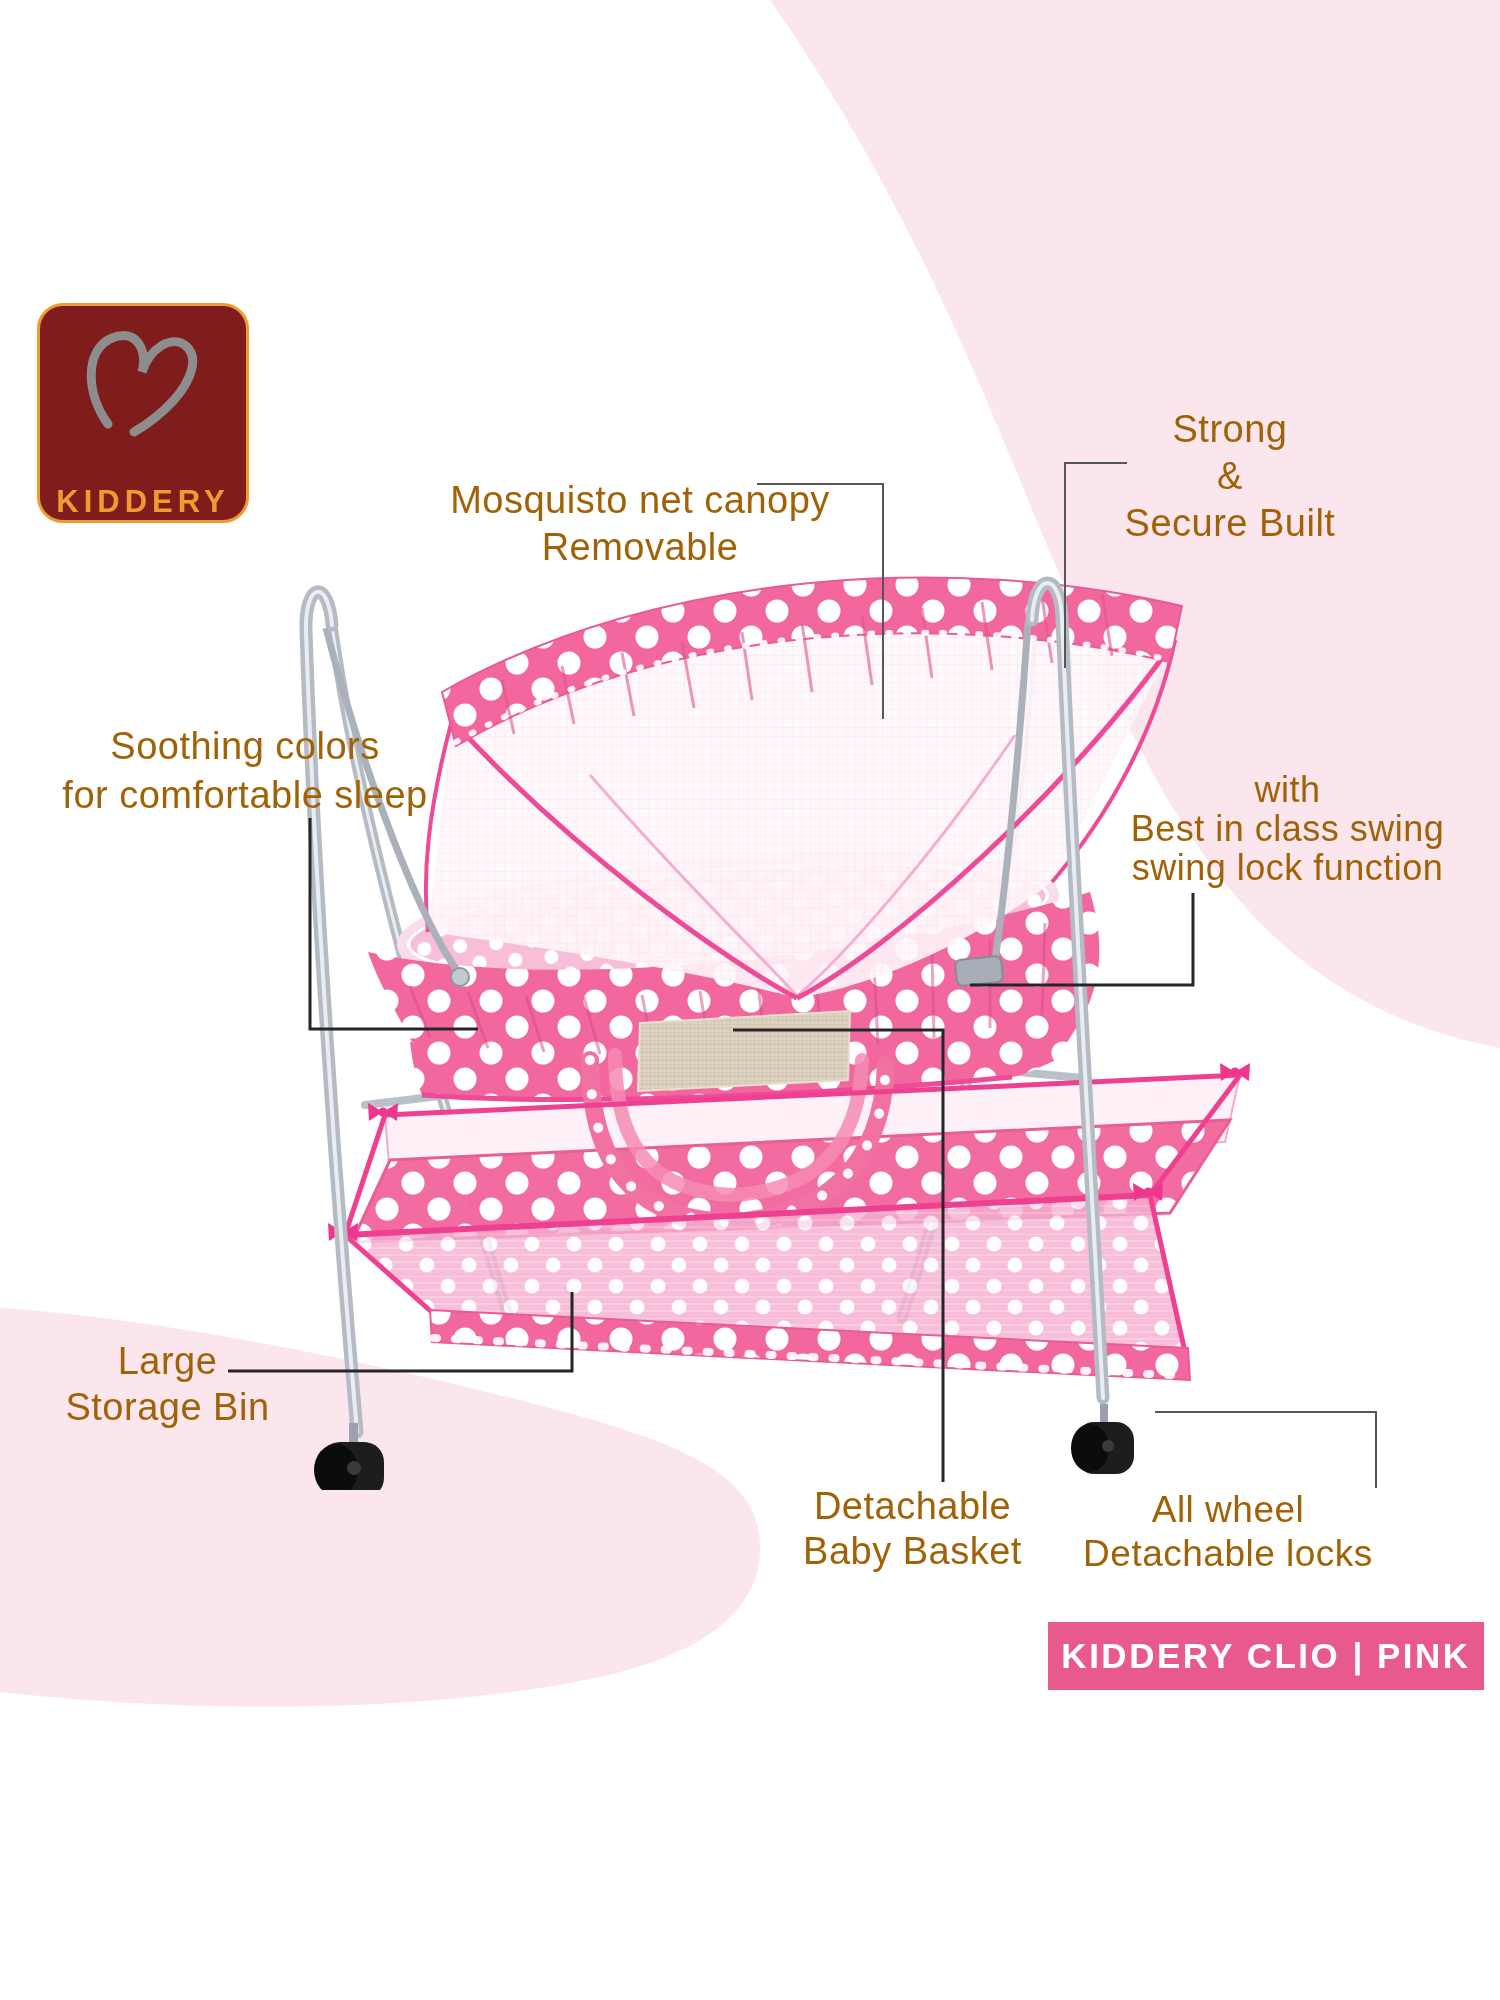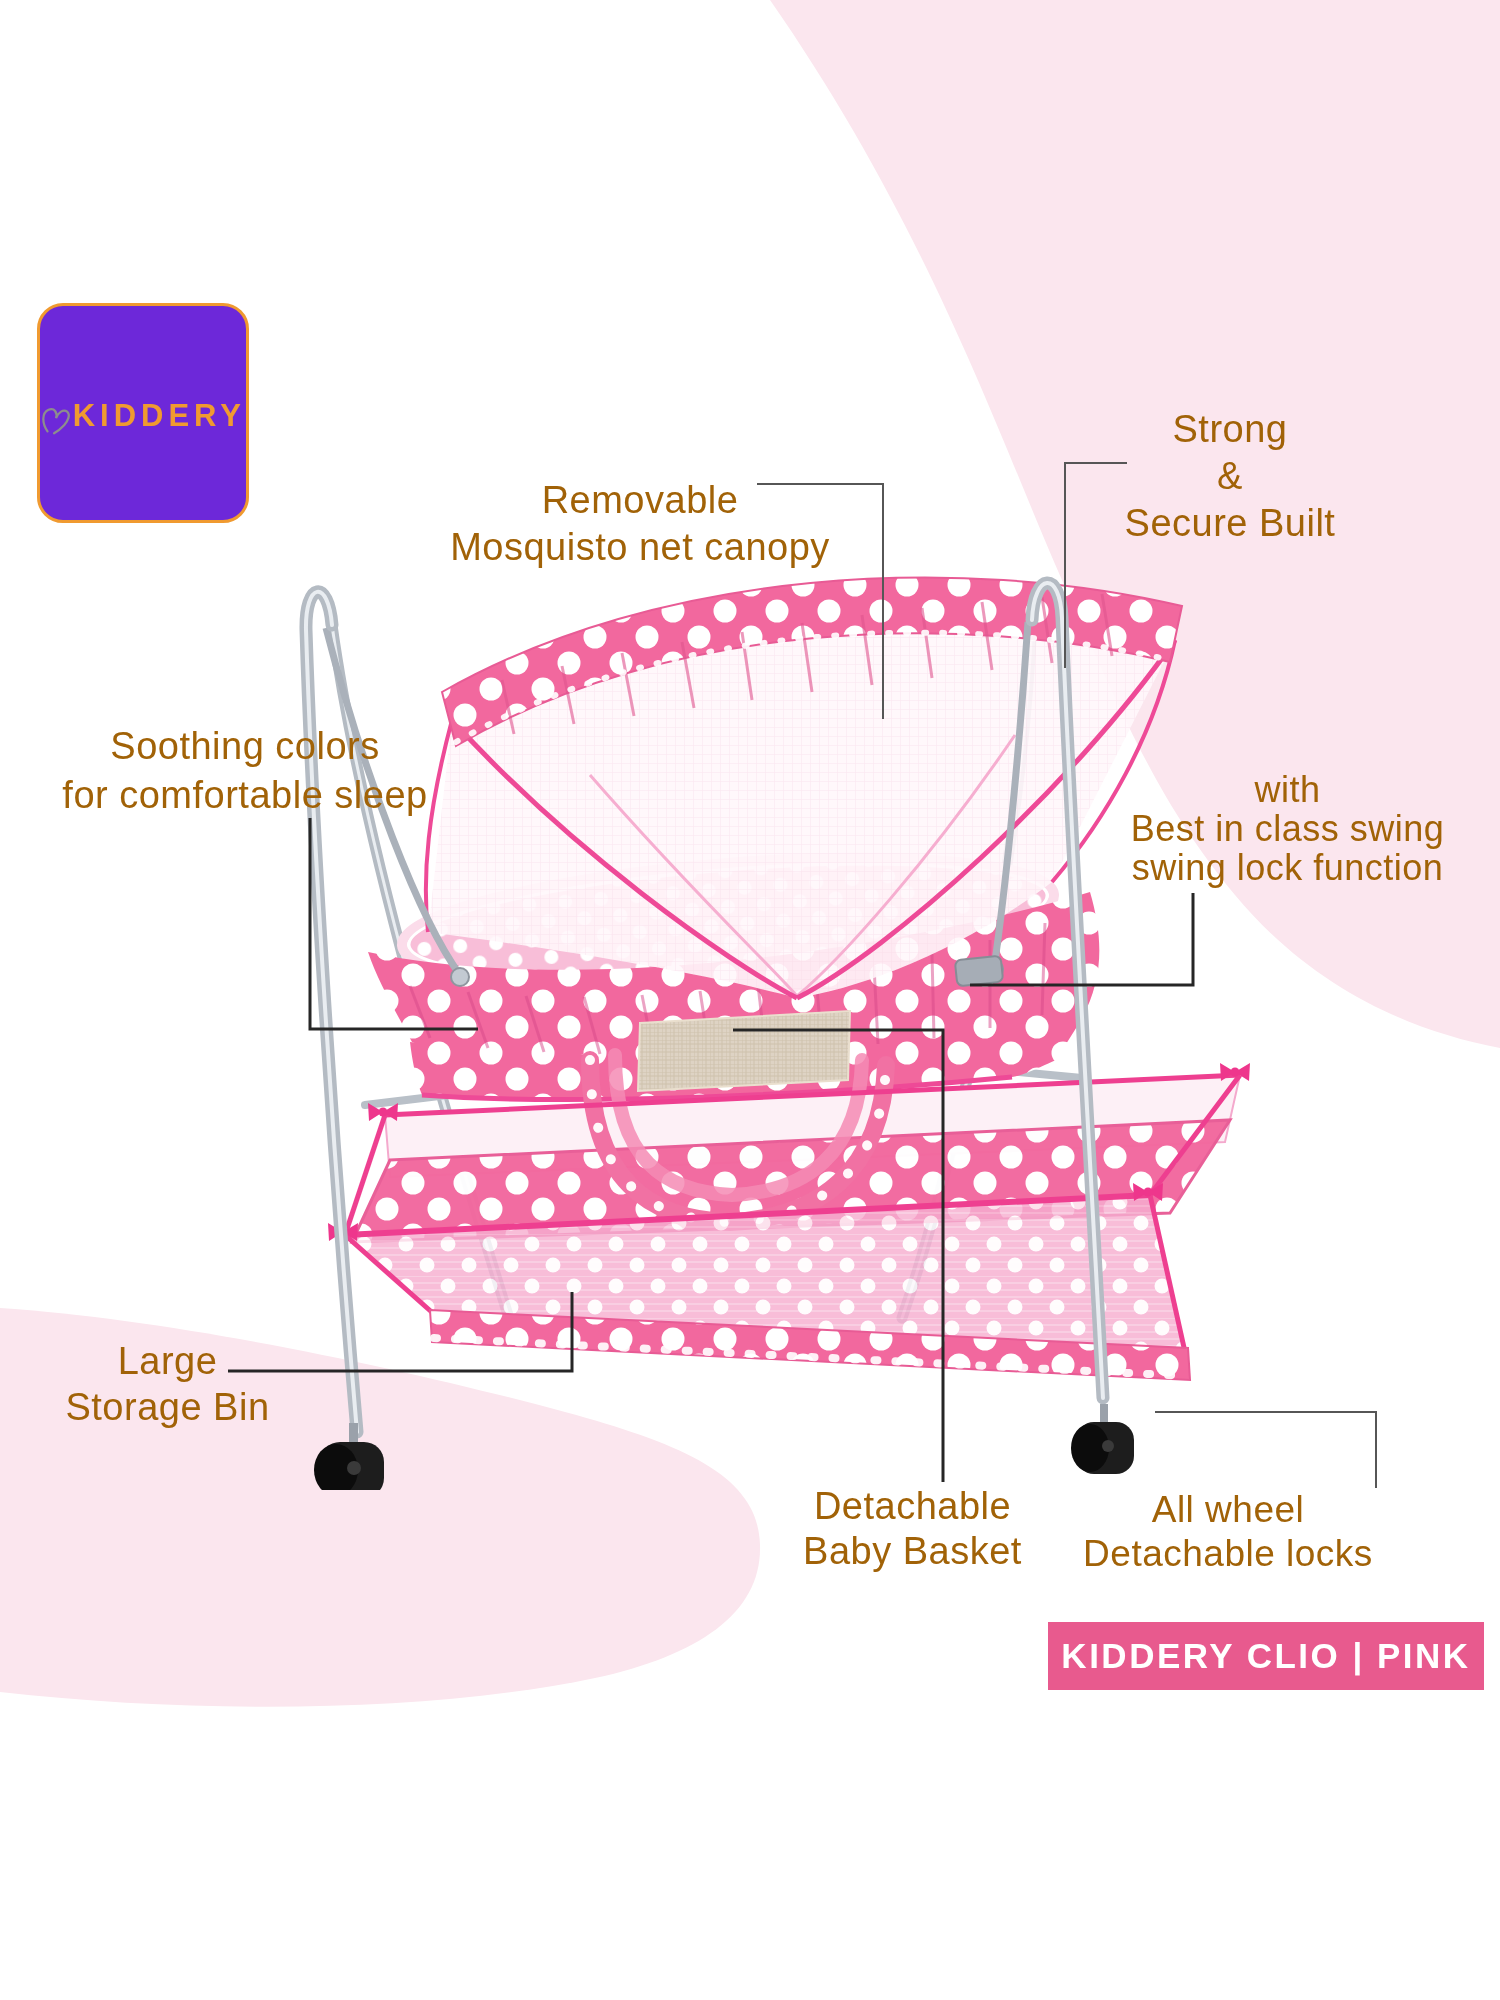--- a/index.html
+++ b/index.html
@@ -15,22 +15,22 @@
   .callout span{display:block;}
   #c-canopy {left:340px;  top:477px;  width:600px;}
   #c-build  {left:1070px; top:406px;  width:320px;}
   #c-colors {left:15px;   top:722px;  width:460px; line-height:49px;}
   #c-swing  {left:1100px; top:770px;  width:375px; font-size:36px; line-height:39px;}
   #c-storage{left:0px;    top:1338px; width:335px; line-height:46px;}
   #c-basket {left:720px;  top:1484px; width:385px; line-height:45px;}
   #c-wheels {left:1038px; top:1476px; width:380px; font-size:37px; line-height:44px;margin-top:12px;}
   #logo-card{
     left:37px;top:303px;width:206px;height:214px;
-    border:3px solid #f09a30;border-radius:26px;background:#6d28d9;
-    display:flex;flex-direction:row;align-items:center;justify-content:flex-start;
+    border:3px solid #f09a30;border-radius:26px;background:#7f1d1d;
+    display:flex;flex-direction:column;align-items:center;justify-content:space-between;
   }
   #logo-card .brand{
     color:#f09a30;font-weight:700;font-size:31px;letter-spacing:5px;margin-top:6px;
   }
   #banner{
     left:1048px;top:1622px;width:436px;height:68px;background:#e85a8e;
     color:#ffffff;font-size:35px;letter-spacing:2.5px;text-align:center;line-height:68px;
     font-weight:700;
   }
 </style>
@@ -207,22 +207,22 @@
     <polyline points="757,484 883,484 883,719" stroke="#565656" stroke-width="2"></polyline>
     <polyline points="1127,463 1065,463 1065,668" stroke="#565656" stroke-width="2"></polyline>
     <polyline points="1155,1412 1376,1412 1376,1488" stroke="#565656" stroke-width="2"></polyline>
     <polyline points="310,818 310,1029 478,1029" stroke="#262626" stroke-width="3"></polyline>
     <polyline points="1193,893 1193,985 970,985" stroke="#262626" stroke-width="3"></polyline>
     <polyline points="228,1371 572,1371 572,1292" stroke="#262626" stroke-width="3"></polyline>
     <polyline points="733,1030 943,1030 943,1482" stroke="#262626" stroke-width="3"></polyline>
   </svg>
 
   <div id="c-canopy" class="callout">
+    <span>Mosquisto net canopy</span>
     <span>Removable</span>
-    <span>Mosquisto net canopy</span>
   </div>
   <div id="c-build" class="callout">
     <span>Strong</span>
     <span>&amp;</span>
     <span>Secure Built</span>
   </div>
   <div id="c-colors" class="callout">
     <span>Soothing colors</span>
     <span>for comfortable sleep</span>
   </div>

